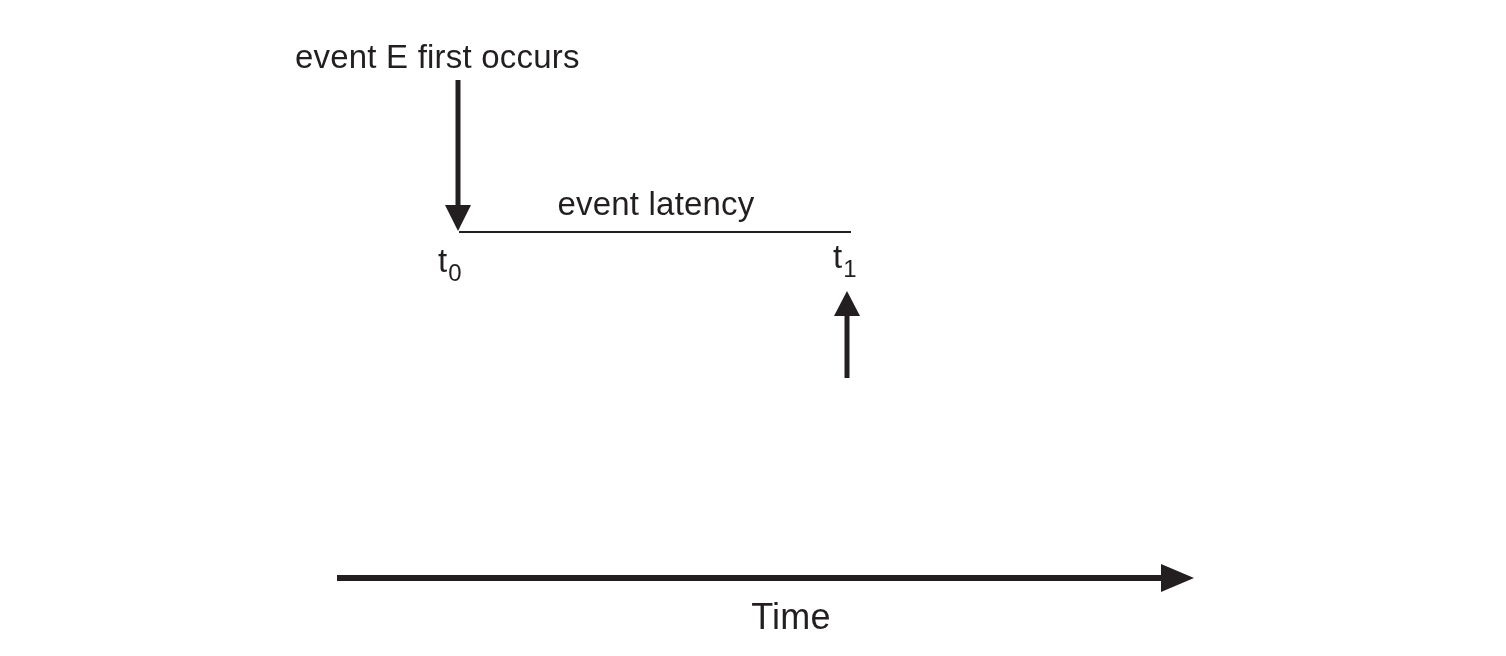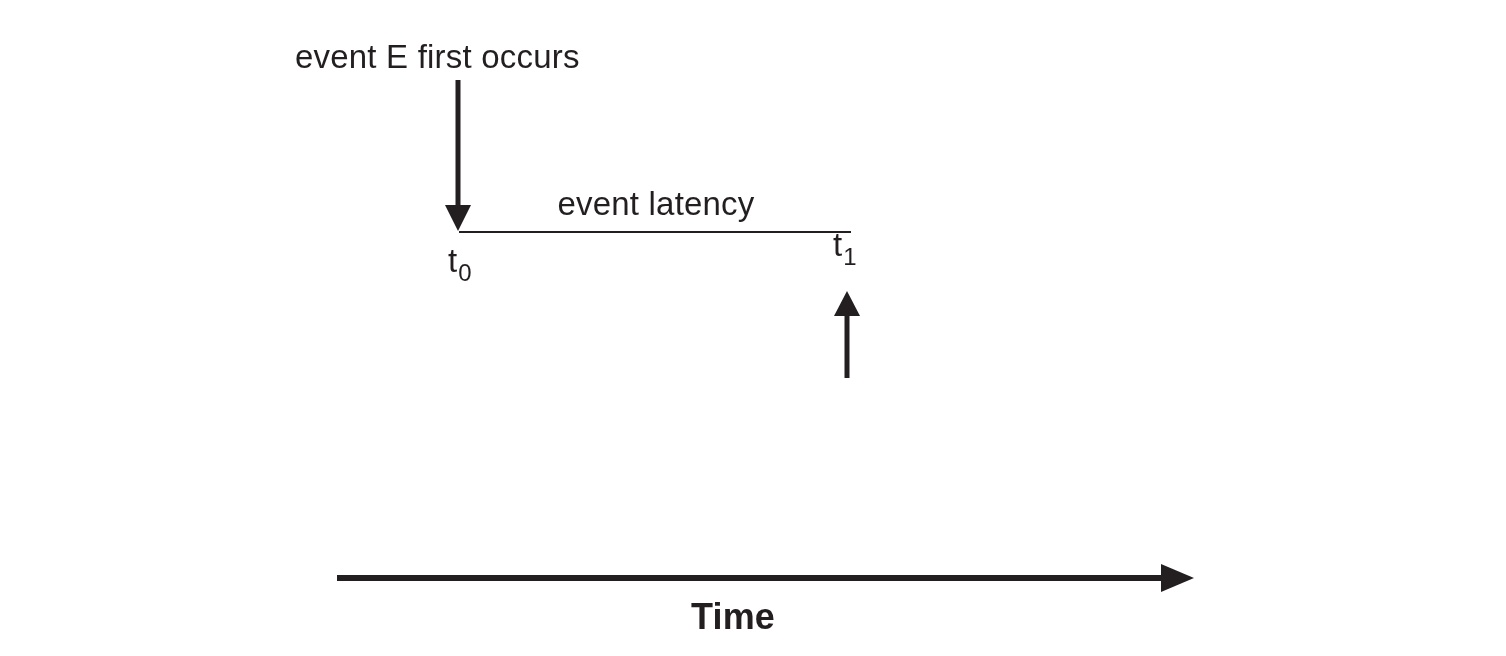--- a/index.html
+++ b/index.html
@@ -73,24 +73,24 @@
     <g>
       <line x1="337" y1="578" x2="1163" y2="578" stroke-width="6"></line>
       <polygon points="1161,564 1161,592 1194,578"></polygon>
     </g>
   </svg>
 
   <div class="label centered" style="left:656px; top:187px;">event latency</div>
 
   <div class="label" style="left:295px; top:40px;">event E first occurs</div>
 
-  <div class="tick" style="left:438px; top:244px;margin-left:10px;">
+  <div class="tick" style="left:438px; top:244px;">
     <span>t</span><sub>0</sub>
   </div>
 
-  <div class="tick" style="left:833px; top:228px;">
+  <div class="tick" style="left:833px; top:240px;">
     <span>t</span><sub>1</sub>
   </div>
 
 
-  <div class="label time-label centered" style="left:733px; top:599px;font-weight:bold;">Time</div>
+  <div class="label time-label centered" style="left:791px; top:599px;">Time</div>
 
 </div>
 
 </body></html>

